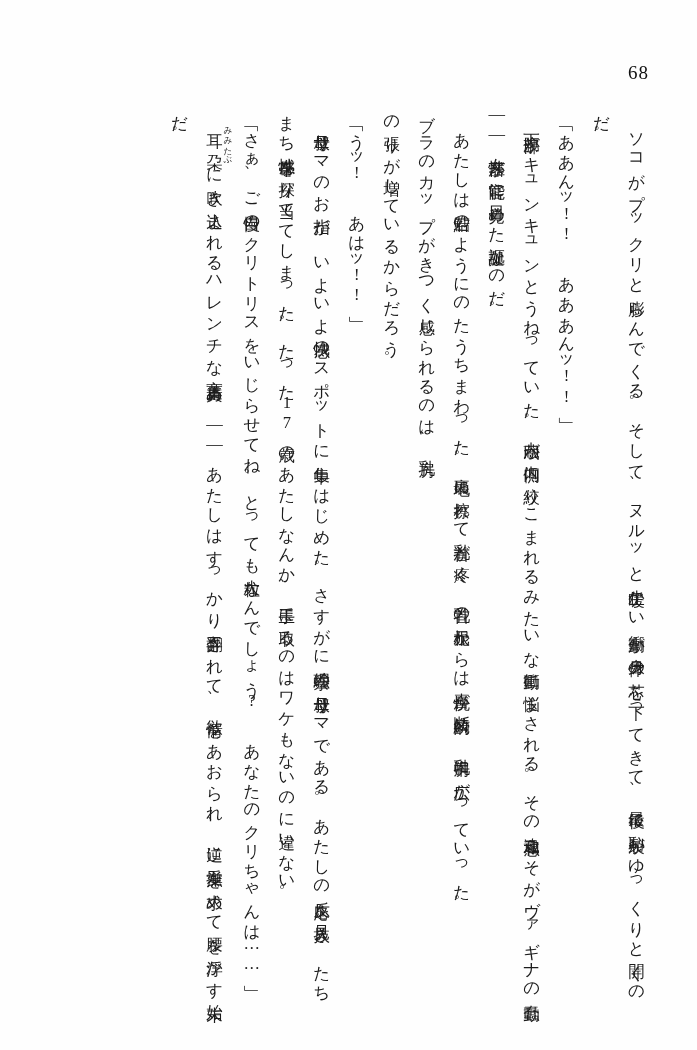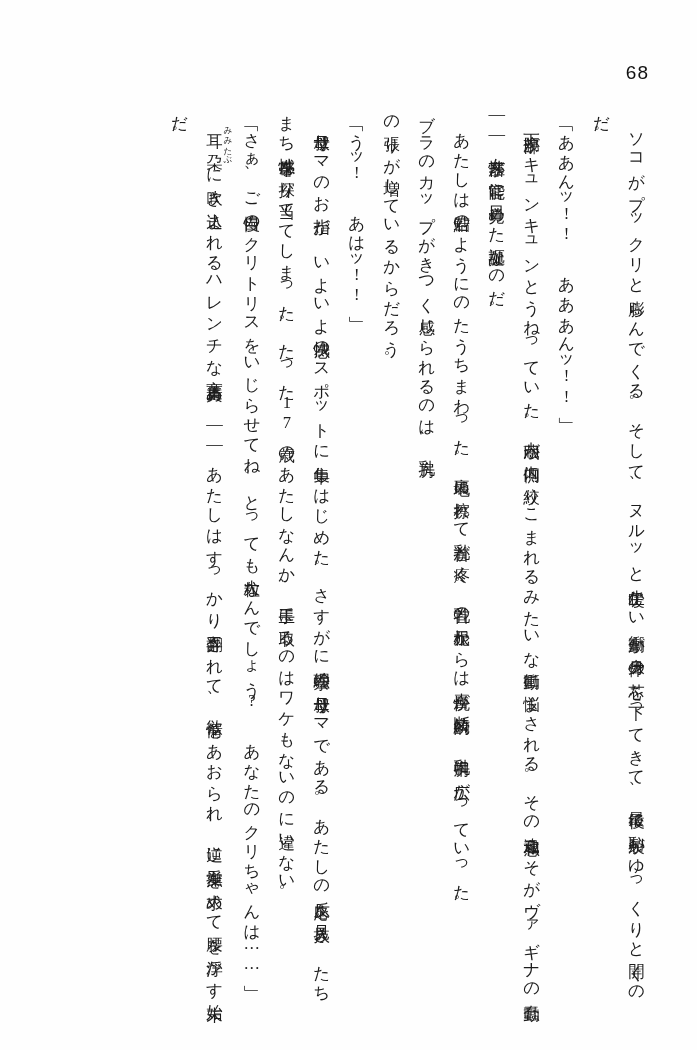--- a/index.html
+++ b/index.html
@@ -23,21 +23,21 @@
     height: 1050px;
     background: #fefefe;
   }
   .page-number {
     position: absolute;
     top: 62px;
     right: 48px;
     font-size: 19px;
     letter-spacing: 1px;
     color: #111;
-    font-family: Liberation Sans, sans-serif;
+    font-family: Liberation Serif, serif;
   }
   .text-block {
     position: absolute;
     top: 104px;
     right: 44px;
     height: 890px;
     width: 600px;
     writing-mode: vertical-rl;
     text-orientation: upright;
     font-size: 16.5px;

